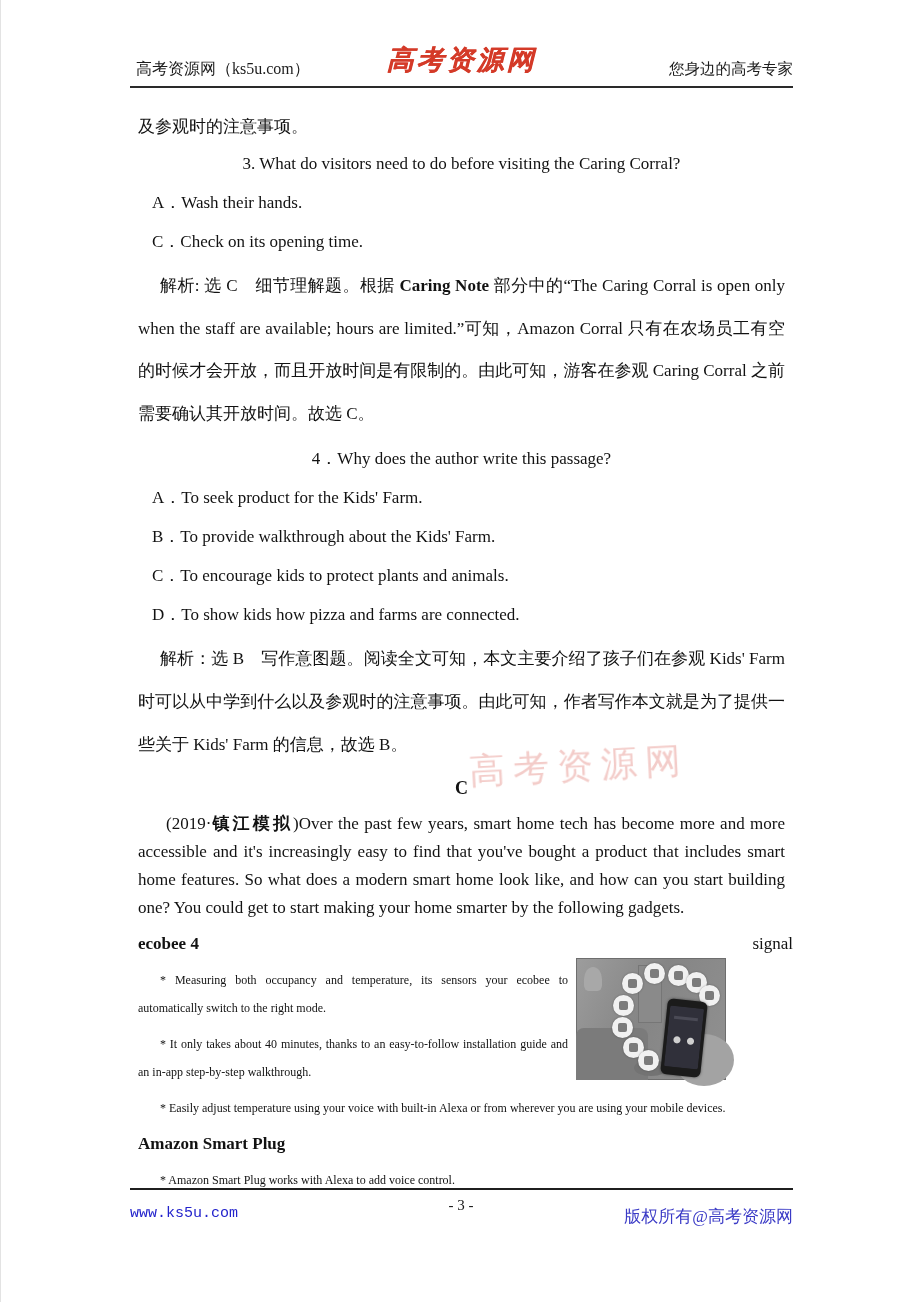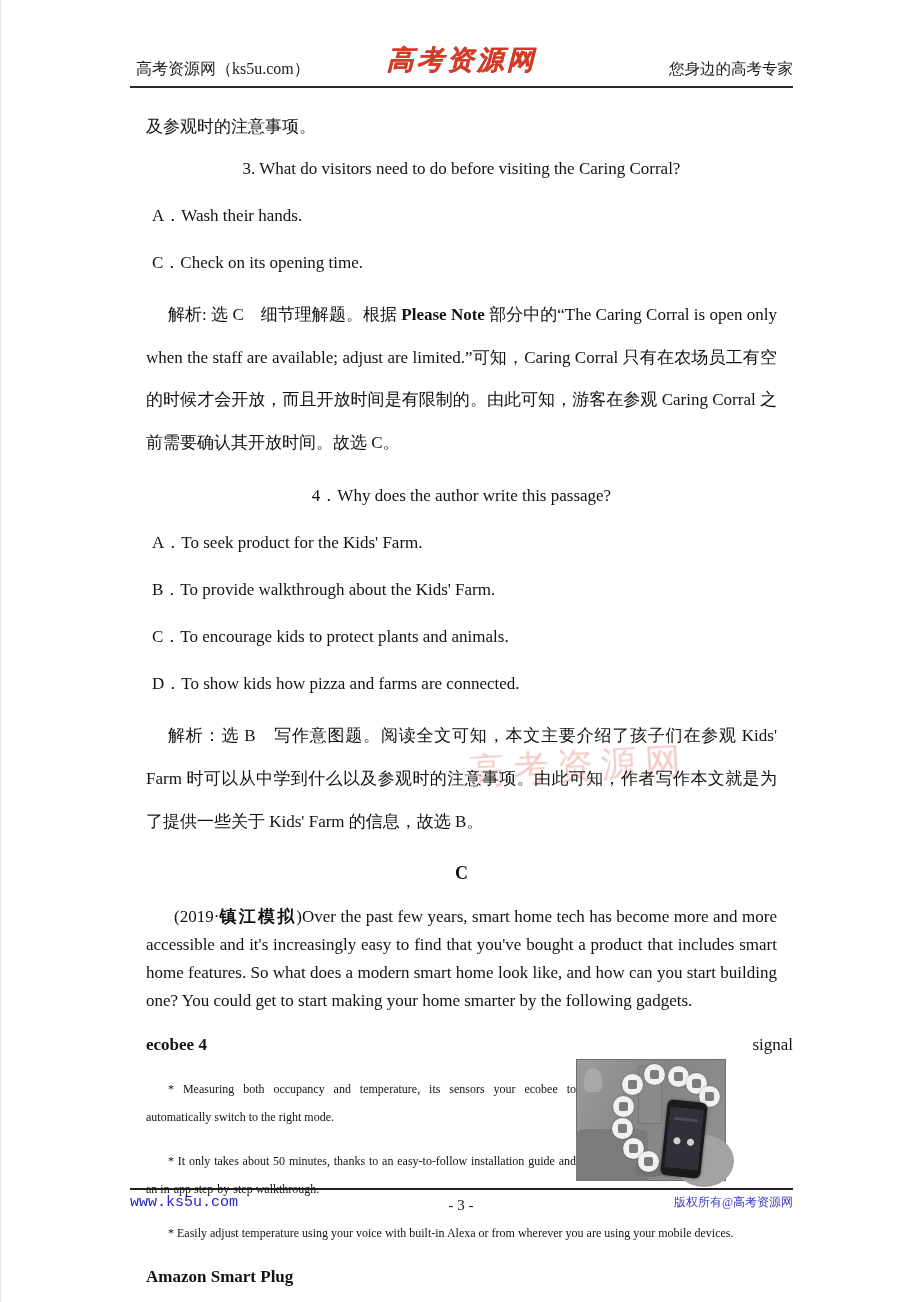--- a/index.html
+++ b/index.html
@@ -29,21 +29,21 @@
     font-size:27px;font-weight:bold;color:var(--logo-red);
     letter-spacing:3px;font-style:italic;
     text-shadow:0.5px 0 0 var(--logo-red);
     font-family:"Liberation Serif","DejaVu Serif",serif;
   }
   .header-slogan{position:absolute;right:0;bottom:6px;font-size:15.5px;color:#1c1c1c;}
   
   .content{
     position:absolute;left:129px;width:663px;top:88px;z-index:2;
   }
-  .content p{margin:16px;}
+  .content p{margin:8px;}
   .carryover{font-size:17px;line-height:22px;margin-top:27px !important;
     font-family:"DejaVu Sans","Liberation Sans",sans-serif;}
   .stem{font-size:17px;line-height:31px;margin-top:11px !important;text-align:center;}
   .stem.q4{margin-top:0 !important;}
   .option{font-size:17px;line-height:31px;margin-left:22px !important;}
   .analysis{
     font-size:17px;line-height:42.6px;text-align:justify;text-indent:22px;
     font-family:"Liberation Serif","DejaVu Sans",serif;
   }
   .analysis b{font-weight:bold;}
@@ -90,26 +90,26 @@
   
   .watermark{
     position:absolute;left:468px;top:742px;z-index:1;
     font-size:36px;letter-spacing:8px;color:var(--watermark-pink);
     opacity:.38;transform:rotate(-3deg);filter:blur(.6px);
     font-family:"DejaVu Sans","Liberation Sans",sans-serif;
   }
   
   .footer{
     position:absolute;left:129px;right:128px;top:1188px;
-    border-top:2px solid #1f1f1f;padding-top:4px;z-index:2;
+    border-top:2px solid #1f1f1f;padding-top:15px;z-index:2;
     display:flex;justify-content:space-between;align-items:flex-start;
   }
   .footer-link{font-size:15px;color:var(--link-blue);text-decoration:none;
     font-family:"Liberation Mono","DejaVu Sans Mono",monospace;}
-  .footer-copy{font-size:12px;color:var(--copyright-blue);text-decoration:none;}
+  .footer-copy{font-size:17px;color:var(--copyright-blue);text-decoration:none;}
   .page-num{
     position:absolute;left:0;right:0;top:1197px;text-align:center;
     font-size:15px;color:#161616;z-index:2;
   }
 </style>
 </head>
 <body>
 
 <div class="page">
 
@@ -122,21 +122,21 @@
   <div class="watermark">高考资源网</div>
 
   <div class="content">
 
     <p class="carryover">及参观时的注意事项。</p>
 
     <div>
       <p class="stem">3. What do visitors need to do before visiting the Caring Corral?</p>
       <p class="option">A．Wash their hands.</p>
       <p class="option">C．Check on its opening time.</p>
-      <p class="analysis"><span>解析: 选 C　细节理解题。根据 </span><b>Please Note</b><span> 部分中的“The Caring Corral is open only when the staff are available; adjust are limited.”可知，Caring Corral 只有在农场员工有空的时候才会开放，而且开放时间是有限制的。由此可知，游客在参观 Caring Corral 之前需要确认其开放时间。故选 C。</span></p>
+      <p class="analysis"><span>解析: 选 C　细节理解题。根据 </span><b>Caring Note</b><span> 部分中的“The Caring Corral is open only when the staff are available; hours are limited.”可知，Amazon Corral 只有在农场员工有空的时候才会开放，而且开放时间是有限制的。由此可知，游客在参观 Caring Corral 之前需要确认其开放时间。故选 C。</span></p>
     </div>
 
     <div>
       <p class="stem q4">4．Why does the author write this passage?</p>
       <p class="option">A．To seek product for the Kids' Farm.</p>
       <p class="option">B．To provide walkthrough about the Kids' Farm.</p>
       <p class="option">C．To encourage kids to protect plants and animals.</p>
       <p class="option">D．To show kids how pizza and farms are connected.</p>
       <p class="analysis">解析：选 B　写作意图题。阅读全文可知，本文主要介绍了孩子们在参观 Kids' Farm 时可以从中学到什么以及参观时的注意事项。由此可知，作者写作本文就是为了提供一些关于 Kids' Farm 的信息，故选 B。</p>
     </div>
@@ -162,21 +162,21 @@
         <div class="ph-circle c8"></div>
         <div class="ph-circle c9"></div>
         <div class="ph-phone">
             <div class="ph-screen"></div>
           </div>
       </div>
       <span class="signal-word">signal</span>
 
       <p class="sub-heading ecobee">ecobee 4</p>
       <p class="bullet narrow"><span>* Measuring  both occupancy and temperature, its sensors</span> <span>your ecobee to automatically switch to the right mode.</span></p>
-      <p class="bullet narrow">* It only takes about 50 minutes, thanks to an easy-to-follow installation guide and an in-app step-by-step walkthrough.</p>
+      <p class="bullet narrow">* It only takes about 40 minutes, thanks to an easy-to-follow installation guide and an in-app step-by-step walkthrough.</p>
       <p class="bullet">* Easily adjust temperature using your voice with built-in Alexa or from wherever you are using your mobile devices.</p>
     </div>
 
     <div>
       <p class="sub-heading">Amazon Smart Plug</p>
       <p class="bullet">* Amazon Smart Plug works with Alexa to add voice control.</p>
     </div>
 
   </div>
 

